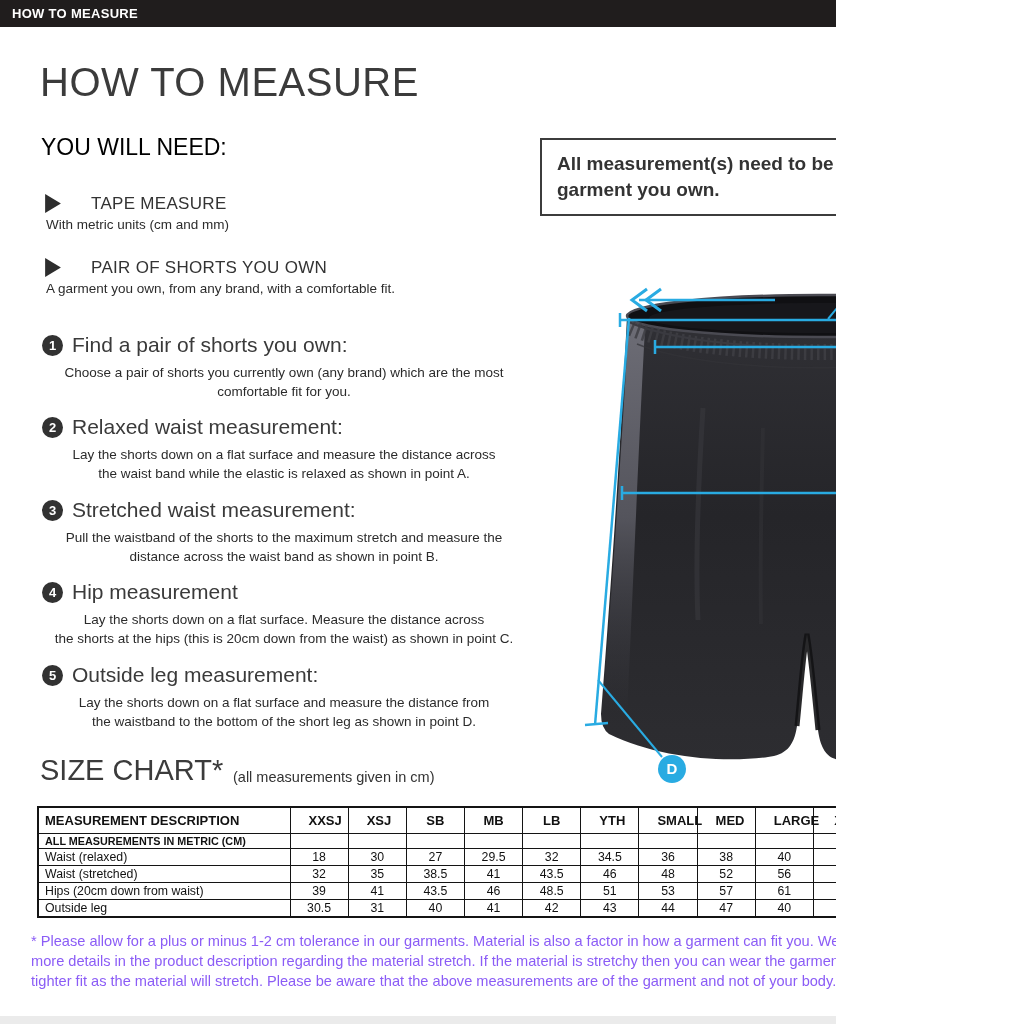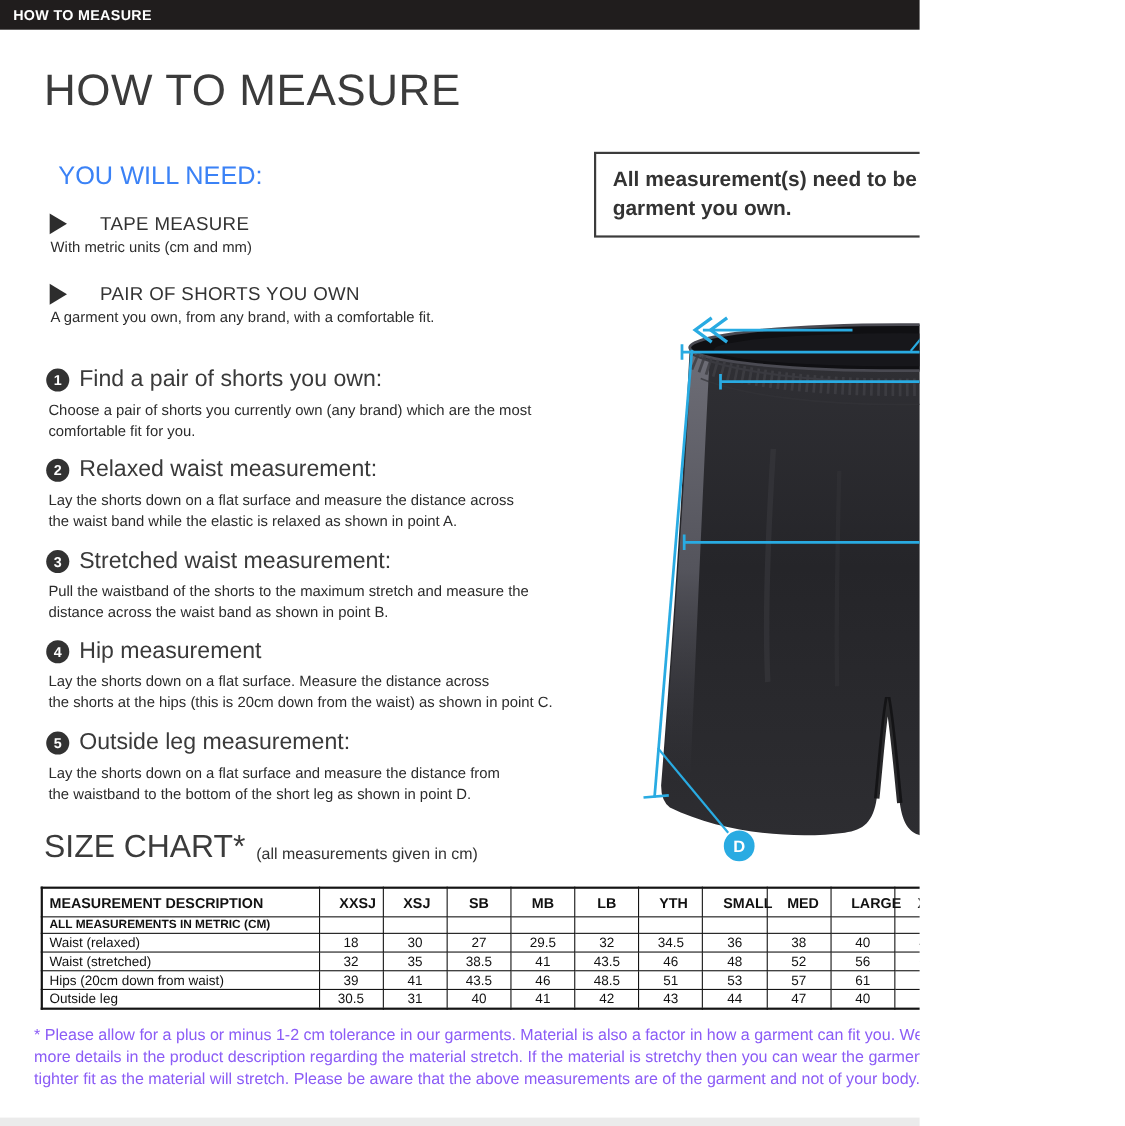--- a/index.html
+++ b/index.html
@@ -9,35 +9,35 @@
   
   .topbar{position:absolute;top:0;left:0;width:1023px;height:27px;background:#201d1d;
           display:flex;align-items:center;justify-content:space-between;
           padding:0 12px;box-sizing:border-box;}
   .topbar-title{color:#ffffff;font-size:13px;font-weight:700;letter-spacing:.3px;}
   .topbar-brand{display:flex;flex-direction:column;align-items:center;gap:1px;padding-top:1px;}
   .brand-text{font-size:5px;color:#e6e6e6;letter-spacing:.7px;border-bottom:1px solid #9a9a9a;padding-bottom:1px;}
 
   
   .main-title{position:absolute;left:40px;top:60px;font-size:40px;font-weight:400;color:#3b3b3b;margin:0;letter-spacing:.5px;}
-  .ywn-heading{position:absolute;left:41px;top:134px;font-size:23px;font-weight:400;color:#3b82f6;margin:12px;}
+  .ywn-heading{position:absolute;left:41px;top:134px;font-size:23px;font-weight:400;color:#000000;margin:0;}
 
   
   .need-item{position:absolute;left:42px;width:480px;}
   .need-head{display:flex;align-items:center;gap:28px;}
   .need-label{font-size:17px;color:#333;letter-spacing:.3px;}
   .need-desc{font-size:13.5px;color:#2c2c2c;margin-top:3px;margin-left:4px;}
 
   
   .step{position:absolute;left:42px;width:482px;}
   .step-head{display:flex;align-items:center;gap:9px;}
   .step-num{width:21px;height:21px;border-radius:50%;background:#323232;color:#fff;
             font-size:13px;font-weight:700;line-height:21px;text-align:center;flex:0 0 21px;}
   .step-title{font-size:21px;color:#3a3a3a;}
-  .step-body{margin-top:6px;margin-left:2px;font-size:13.5px;line-height:19px;color:#2b2b2b;white-space:pre-line;}
+  .step-body{margin-top:6px;margin-left:2px;font-size:13.5px;line-height:19px;color:#2b2b2b;white-space:pre-line;text-align:center;}
 
   
   .note-box{position:absolute;left:540px;top:138px;width:446px;box-sizing:border-box;
             border:2px solid #3c3c3c;padding:11px 15px;}
   .note-text{font-size:19px;font-weight:700;color:#333;line-height:1.38;white-space:pre-line;}
 
   
   .figure{position:absolute;left:583px;top:228px;width:440px;height:570px;}
 
   

